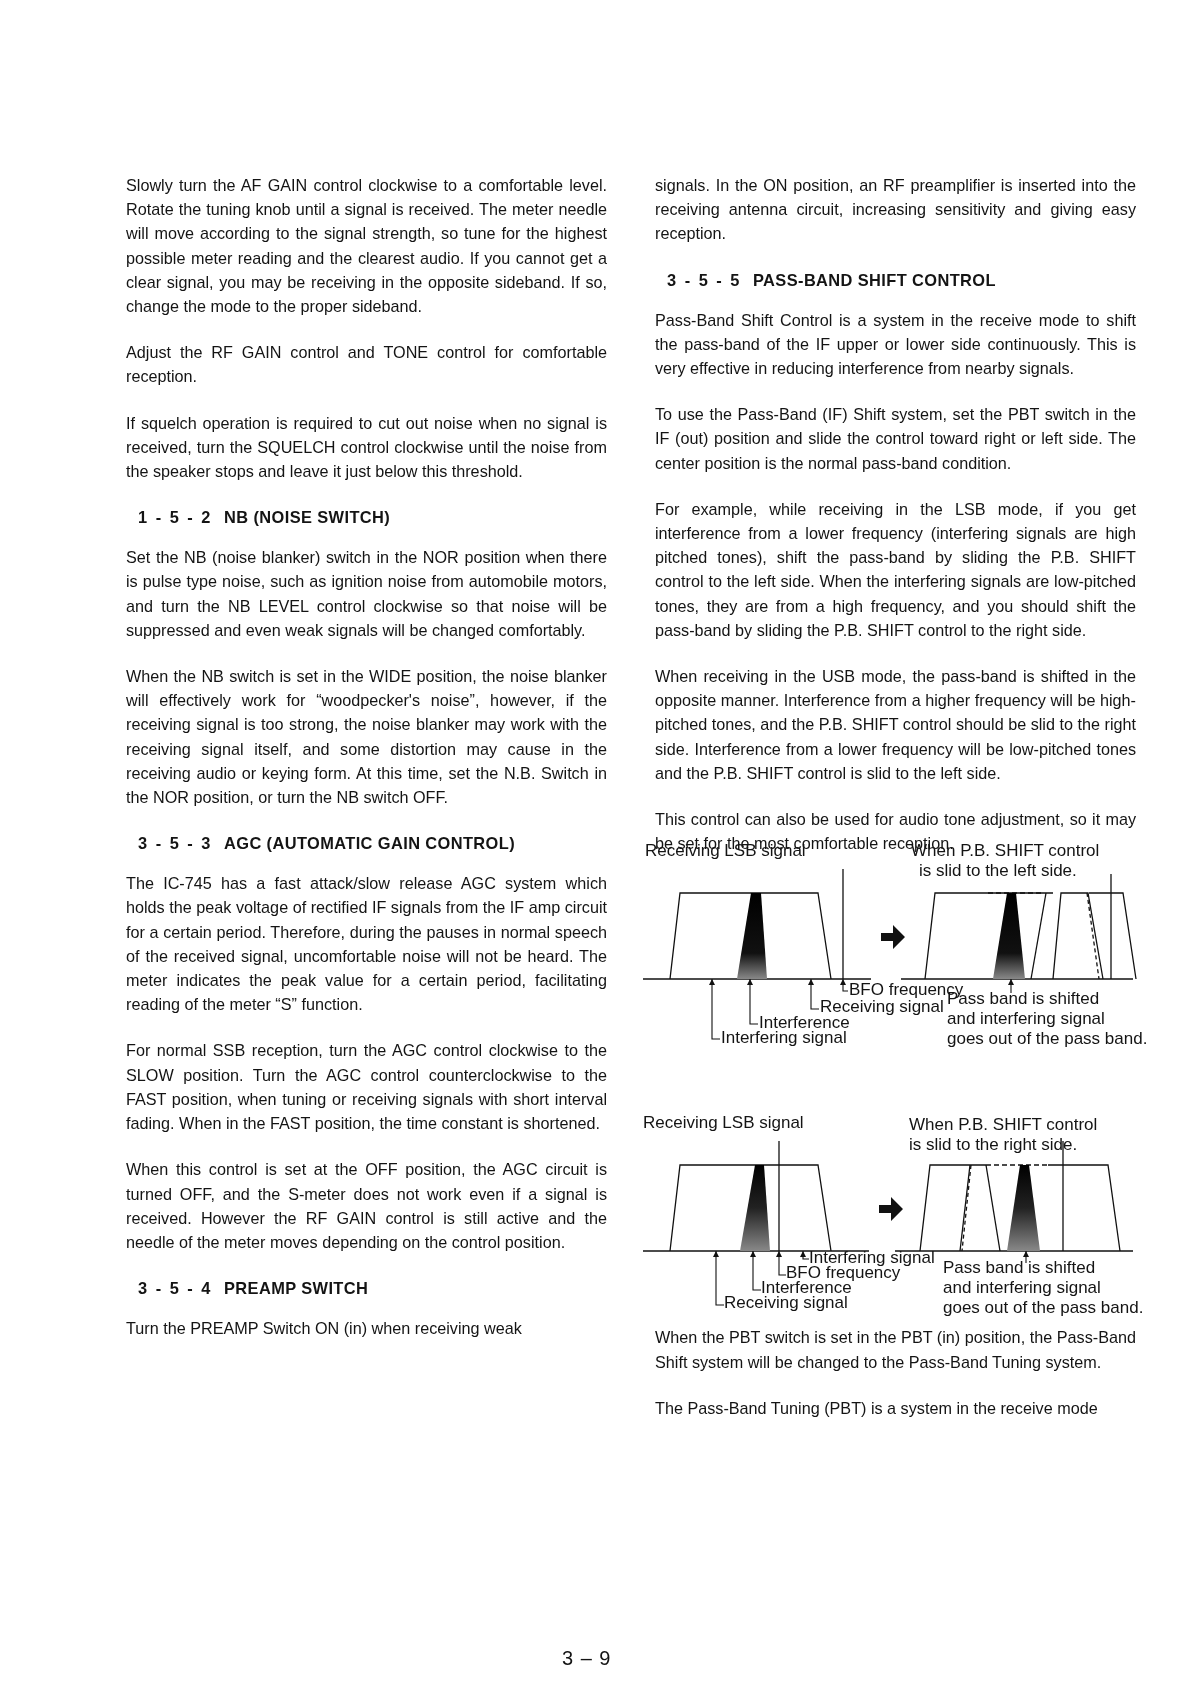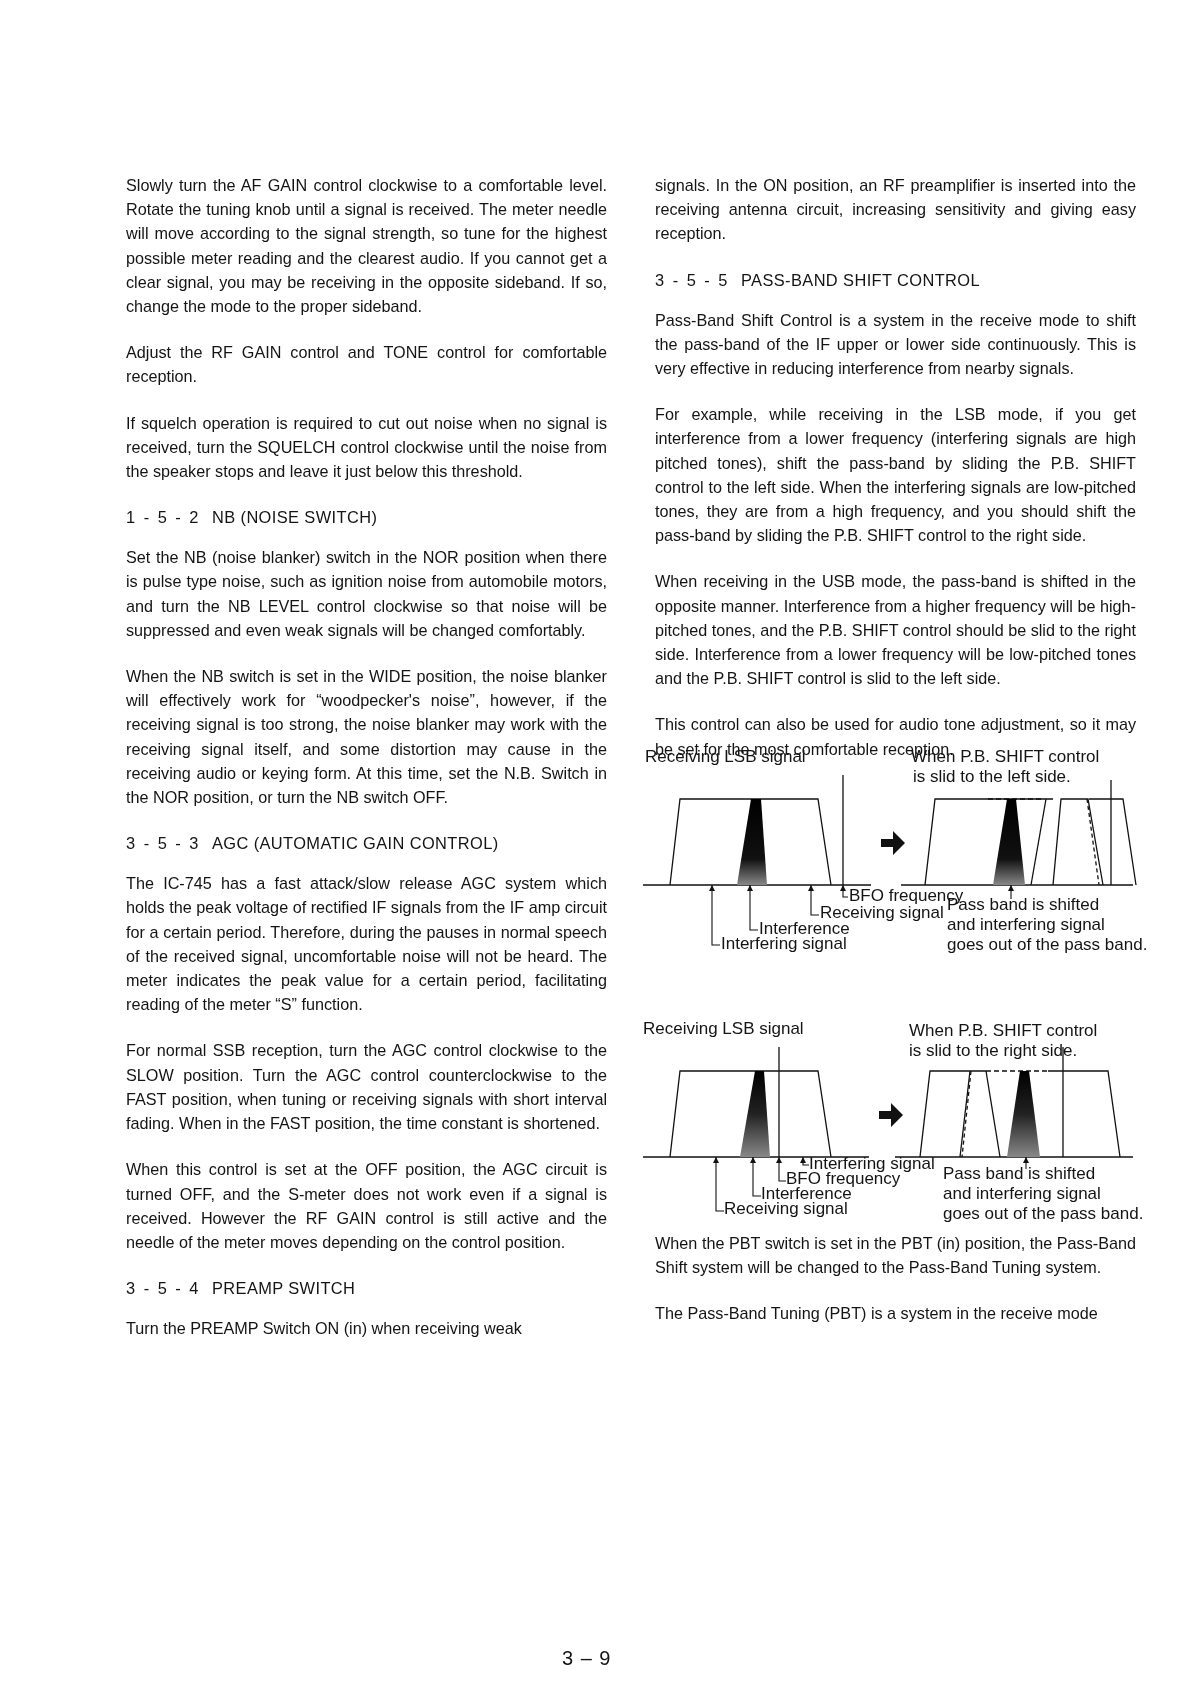--- a/index.html
+++ b/index.html
@@ -3,21 +3,21 @@
 <meta charset="utf-8">
 <style>
   html, body { margin: 0; padding: 0; background: #ffffff; }
   body { width: 1191px; height: 1684px; position: relative; overflow: hidden;
          font-family: "Liberation Sans", "DejaVu Sans", sans-serif; color: #141414; }
   .col { position: absolute; top: 157px; width: 480px; font-size: 16.2px; line-height: 24.2px; }
   .col.left { left: 126px; width: 481px; }
   .col.right { left: 655px; width: 481px; }
   p { margin: 16px 0 22px 0; text-align: justify; }
   p.tight { margin-bottom: 0; }
-  h3 { margin: 0; font-size: 16.4px; line-height: 24px; font-weight: normal; letter-spacing: 0.4px; }
+  h3 { margin: 12px; font-size: 16.4px; line-height: 24px; font-weight: bold; letter-spacing: 0.4px; }
   .sec-num { display: inline-block; width: 86px; letter-spacing: 2px; }
   .diagram { position: relative; width: 520px; height: 250px; margin-left: -12px; font-size: 17px; }
   .diagram svg { position: absolute; left: 0; top: 0; }
   .lbl { position: absolute; white-space: nowrap; line-height: 20px; }
   .page-num { position: absolute; top: 1647px; left: 562px; font-size: 20px; letter-spacing: 1px; }
 </style>
 </head>
 <body>
 
 <div class="col left">
@@ -44,20 +44,21 @@
   <p class="tight">Turn the PREAMP Switch ON (in) when receiving weak</p>
 </div>
 
 <div class="col right">
   <p>signals. In the ON position, an RF preamplifier is inserted into the receiving antenna circuit, increasing sensitivity and giving easy reception.</p>
 
   <h3>
     <span class="sec-num">3 - 5 - 5</span><span>PASS-BAND SHIFT CONTROL</span>
   </h3>
   <p>Pass-Band Shift Control is a system in the receive mode to shift the pass-band of the IF upper or lower side continuously. This is very effective in reducing interference from nearby signals.</p>
+  <p>To use the Pass-Band (IF) Shift system, set the PBT switch in the IF (out) position and slide the control toward right or left side. The center position is the normal pass-band condition.</p>
   <p>For example, while receiving in the LSB mode, if you get interference from a lower frequency (interfering signals are high pitched tones), shift the pass-band by sliding the P.B. SHIFT control to the left side. When the interfering signals are low-pitched tones, they are from a high frequency, and you should shift the pass-band by sliding the P.B. SHIFT control to the right side.</p>
   <p>When receiving in the USB mode, the pass-band is shifted in the opposite manner. Interference from a higher frequency will be high-pitched tones, and the P.B. SHIFT control should be slid to the right side. Interference from a lower frequency will be low-pitched tones and the P.B. SHIFT control is slid to the left side.</p>
   <p style="margin-bottom:14px">This control can also be used for audio tone adjustment, so it may be set for the most comfortable reception.</p>
 
   <div class="diagram">
     <svg width="520" height="250">
       <defs>
         <linearGradient id="grainA" x1="0" y1="0" x2="0" y2="1">
           <stop offset="0" stop-color="#000"></stop>
             <stop offset="0.7" stop-color="#111"></stop>
@@ -99,21 +100,21 @@
       <g fill="#111">
         <polygon points="200,110 197,116 203,116"></polygon>
         <polygon points="168,110 165,116 171,116"></polygon>
         <polygon points="107,110 104,116 110,116"></polygon>
         <polygon points="69,110 66,116 72,116"></polygon>
         <polygon points="368,110 365,116 371,116"></polygon>
       </g>
     </svg>
     <span class="lbl" style="left:2px;top:-28px">Receiving LSB signal</span>
     <span class="lbl" style="left:268px;top:-28px">When P.B. SHIFT control</span>
-    <span class="lbl" style="left:270px;top:-8px">is slid to the left side.</span>
+    <span class="lbl" style="left:276px;top:-8px">is slid to the left side.</span>
     <span class="lbl" style="left:206px;top:111px">BFO frequency</span>
     <span class="lbl" style="left:177px;top:128px">Receiving signal</span>
     <span class="lbl" style="left:116px;top:144px">Interference</span>
     <span class="lbl" style="left:78px;top:159px">Interfering signal</span>
     <span class="lbl" style="left:304px;top:120px">Pass band is shifted</span>
     <span class="lbl" style="left:304px;top:140px">and interfering signal</span>
     <span class="lbl" style="left:304px;top:160px">goes out of the pass band.</span>
   </div>
 
   <div class="diagram" style="margin-top:22px">

